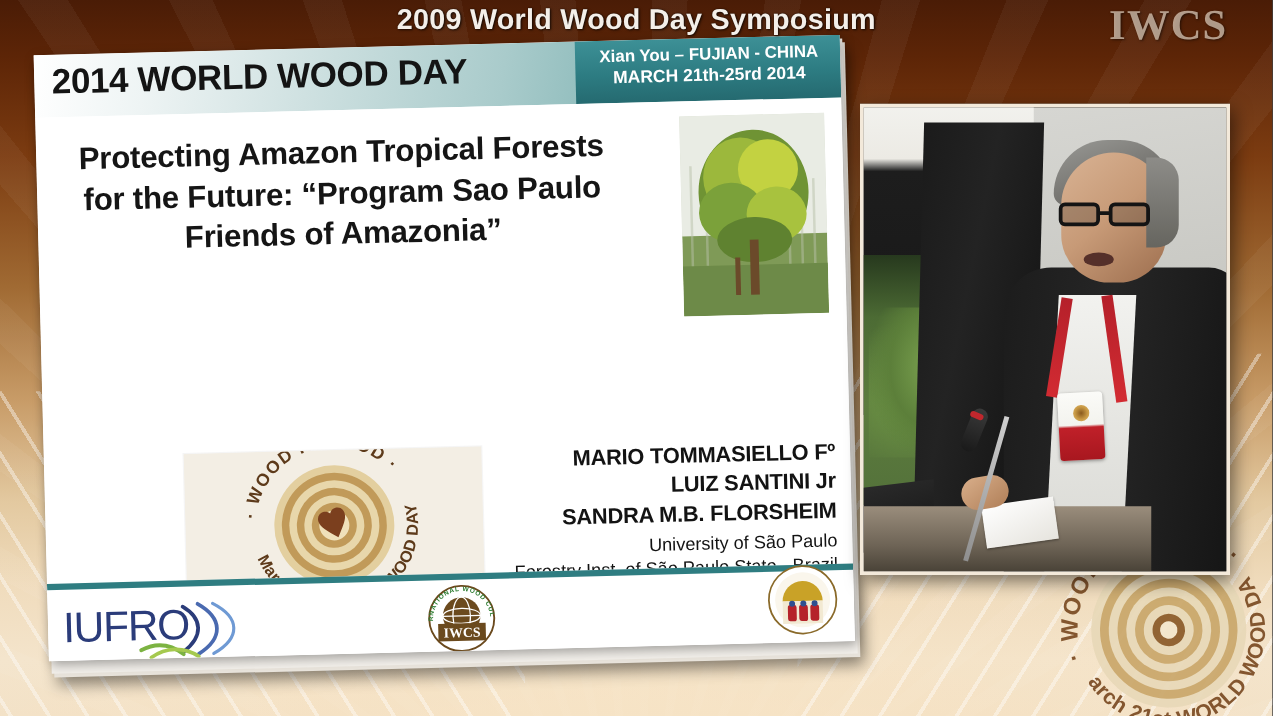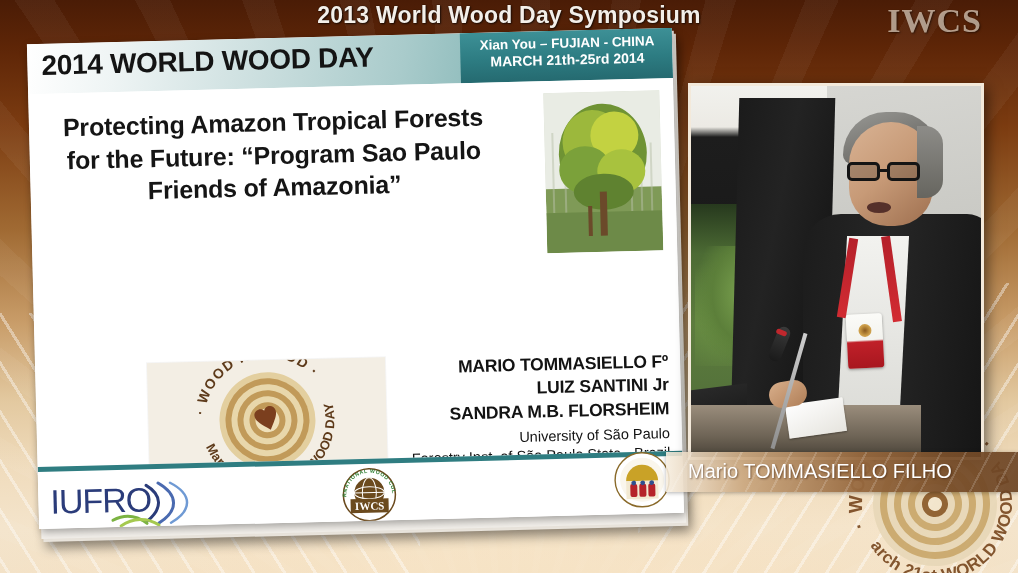--- a/index.html
+++ b/index.html
@@ -391,21 +391,21 @@
       <circle cx="105" cy="105" r="7" fill="#f3e6cd"></circle>
       <text font-family="Liberation Sans, sans-serif" font-size="19" font-weight="bold" fill="#7a4a22" letter-spacing="1.5">
         <textPath href="#wm-top" startOffset="50%" text-anchor="middle">· WOOD IS GOOD ·</textPath>
       </text>
       <text font-family="Liberation Sans, sans-serif" font-size="17" font-weight="bold" fill="#7a4a22" letter-spacing="0.5">
         <textPath href="#wm-bot" startOffset="50%" text-anchor="middle">March 21st WORLD WOOD DAY</textPath>
       </text>
     </g>
   </svg>
 
-  <div id="top-title">2013 World Wood Day Symposium</div>
+  <div id="top-title">2009 World Wood Day Symposium</div>
   <div id="iwcs-mark">IWCS</div>
 
   <div id="slide-wrap">
     <div class="slide-shadow-back"></div>
     <div class="slide-shadow-back2"></div>
 
     <div id="slide">
 
       <div id="slide-header">
         <div id="slide-header-title">2014 WORLD WOOD DAY</div>
@@ -566,17 +566,14 @@
       <div class="v-laptop"></div>
       <div class="v-desk"></div>
       <div class="v-paper"></div>
       <div class="v-hand"></div>
       <div class="v-mic-stand"></div>
       <div class="v-mic-head"></div>
       <div class="v-mic-ring"></div>
     </div>
   </div>
 
-  <div id="caption">
-    <div id="caption-text">Mario  TOMMASIELLO FILHO</div>
-  </div>
 
 </div>
 
 </body></html>

